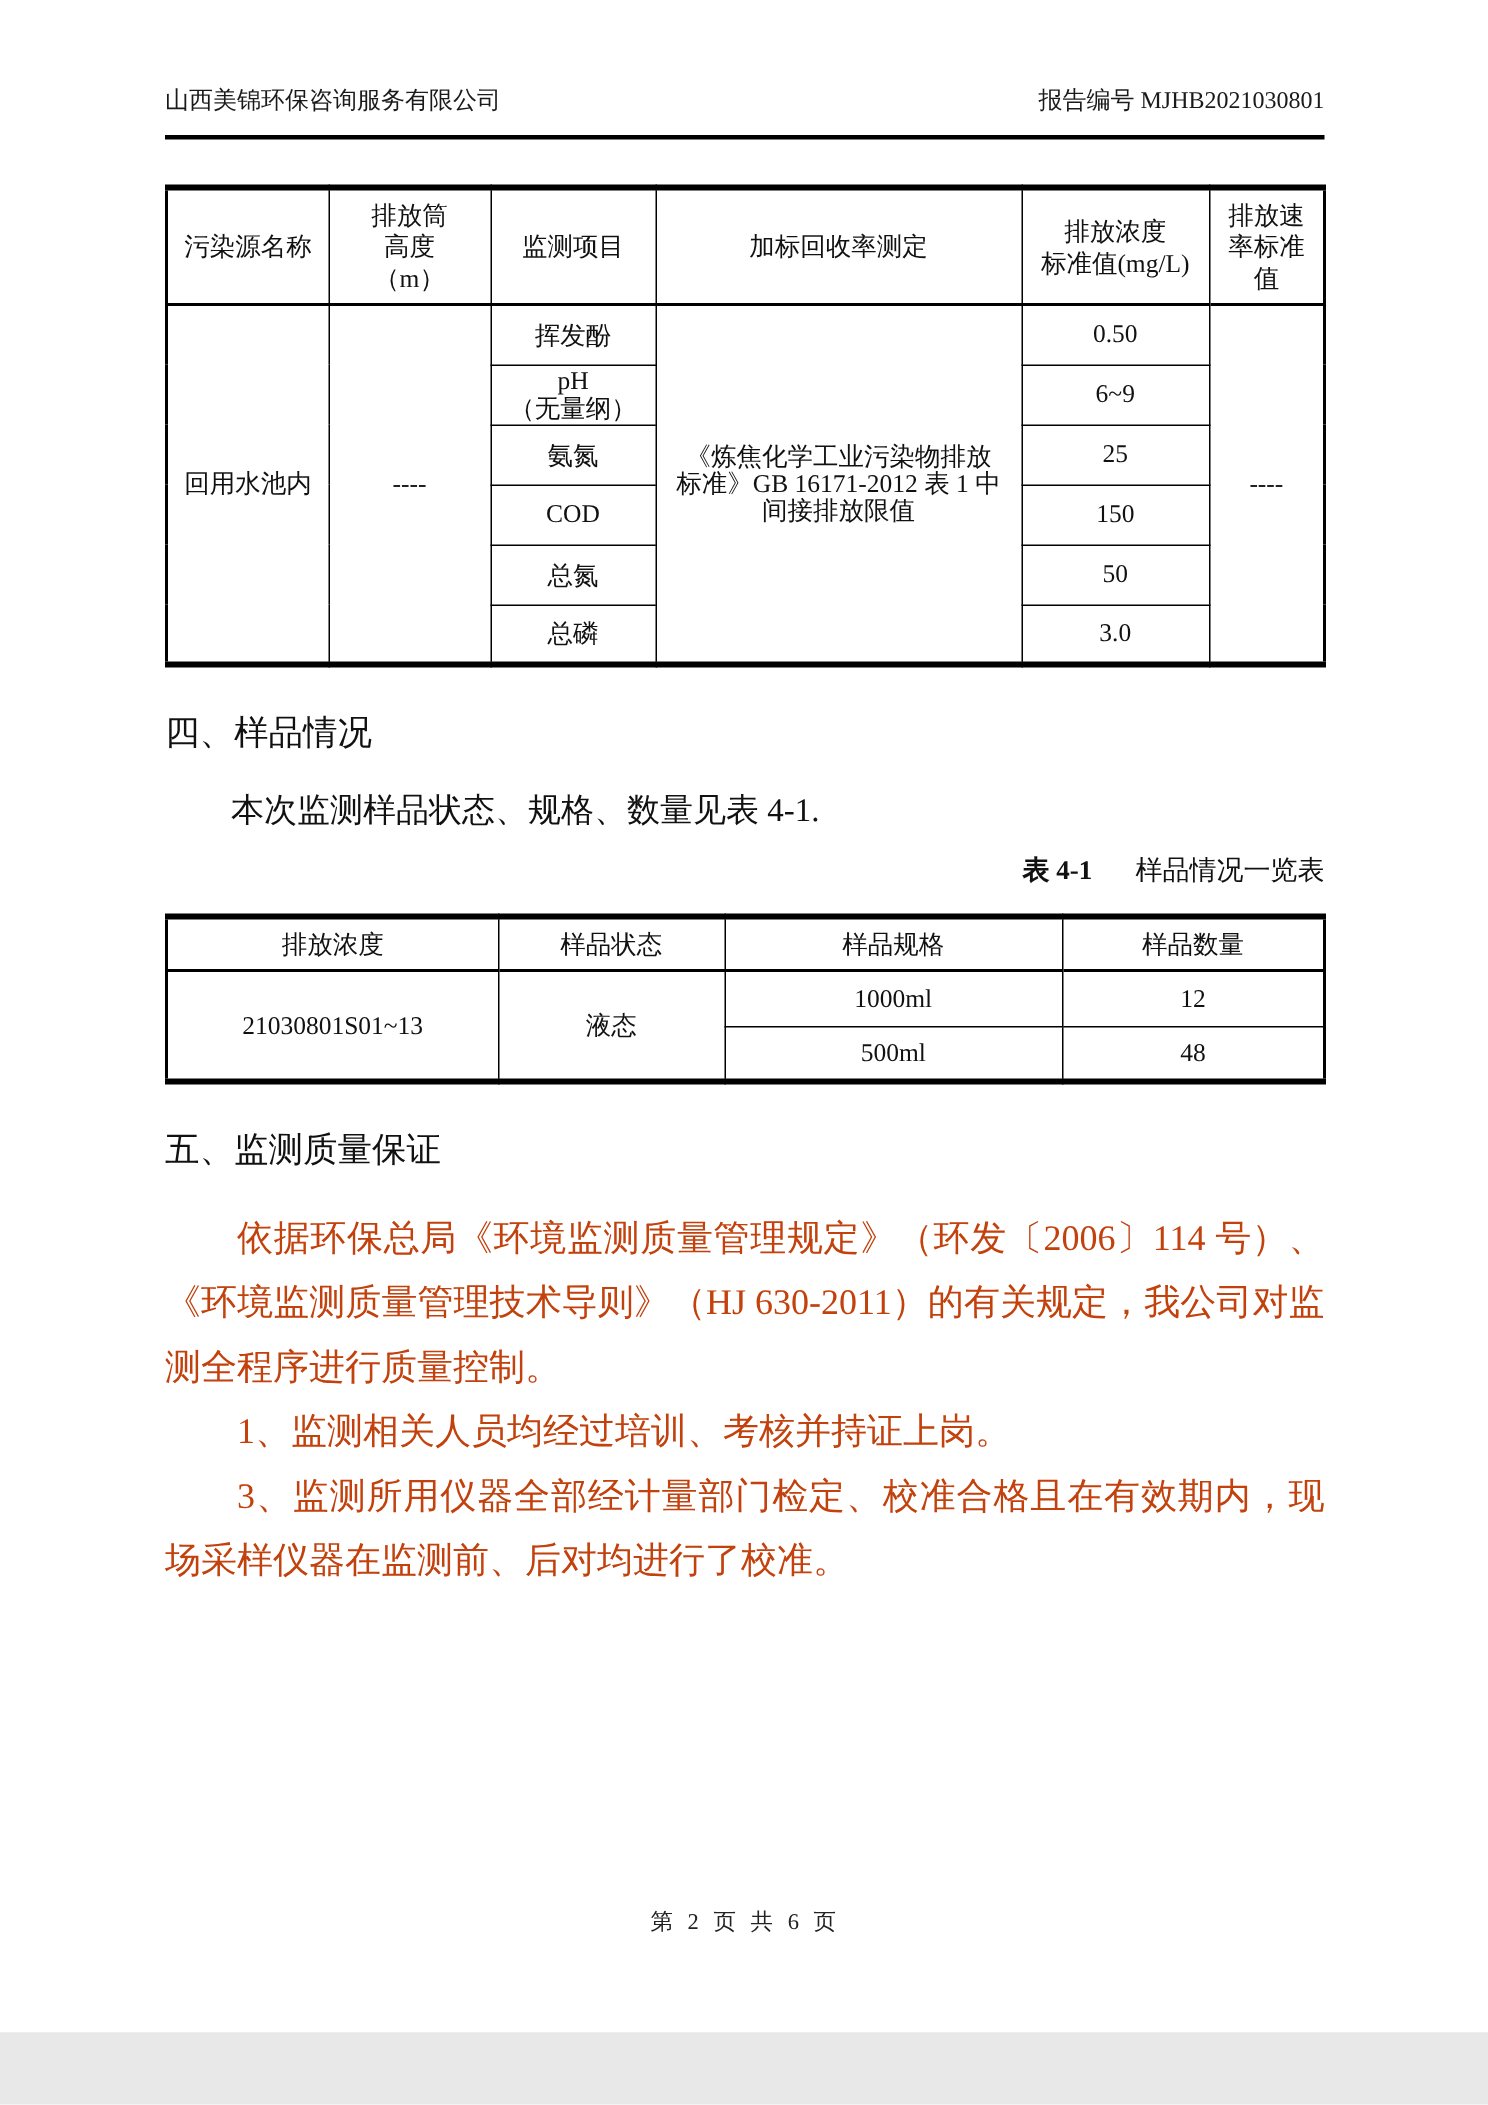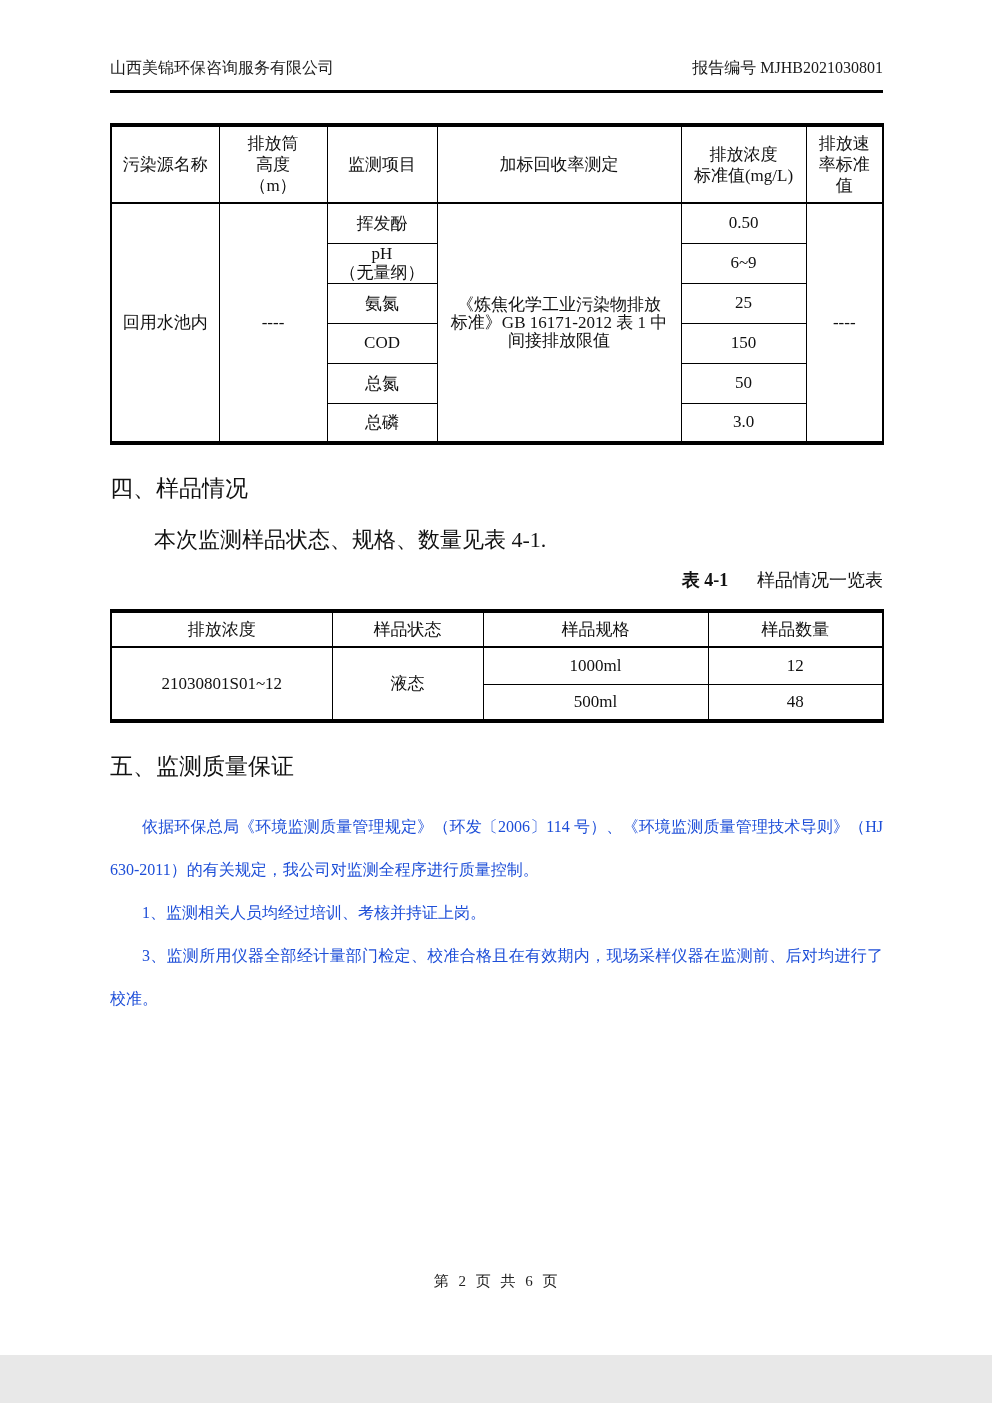--- a/index.html
+++ b/index.html
@@ -64,25 +64,25 @@
   .caption{
     margin-top:12px;
     text-align:right;
     font-size:18px;line-height:26px;
     color:#111;
   }
   .caption .lbl{font-weight:bold;margin-right:1.6em;}
   .qa-block{margin-top:22px;}
   .qa-block p{
     margin:0;
-    font-size:16px;
+    font-size:24px;
     line-height:43px;
     text-align:justify;
     text-indent:2em;
-    color:#1d4ed8;
+    color:#c2410c;
   }
   
   .page-footer{
     position:absolute;
     left:2px;right:0;top:1272px;
     text-align:center;
     font-size:15px;
     letter-spacing:3px;
     color:#222;
   }
@@ -172,21 +172,21 @@
     <thead>
       <tr>
         <th>排放浓度</th>
         <th>样品状态</th>
         <th>样品规格</th>
         <th>样品数量</th>
       </tr>
     </thead>
     <tbody>
       <tr>
-        <td rowspan="2">21030801S01~12</td>
+        <td rowspan="2">21030801S01~13</td>
         <td rowspan="2">液态</td>
         <td>1000ml</td>
         <td>12</td>
       </tr>
       <tr>
         <td>500ml</td>
         <td>48</td>
       </tr>
     </tbody>
   </table>

